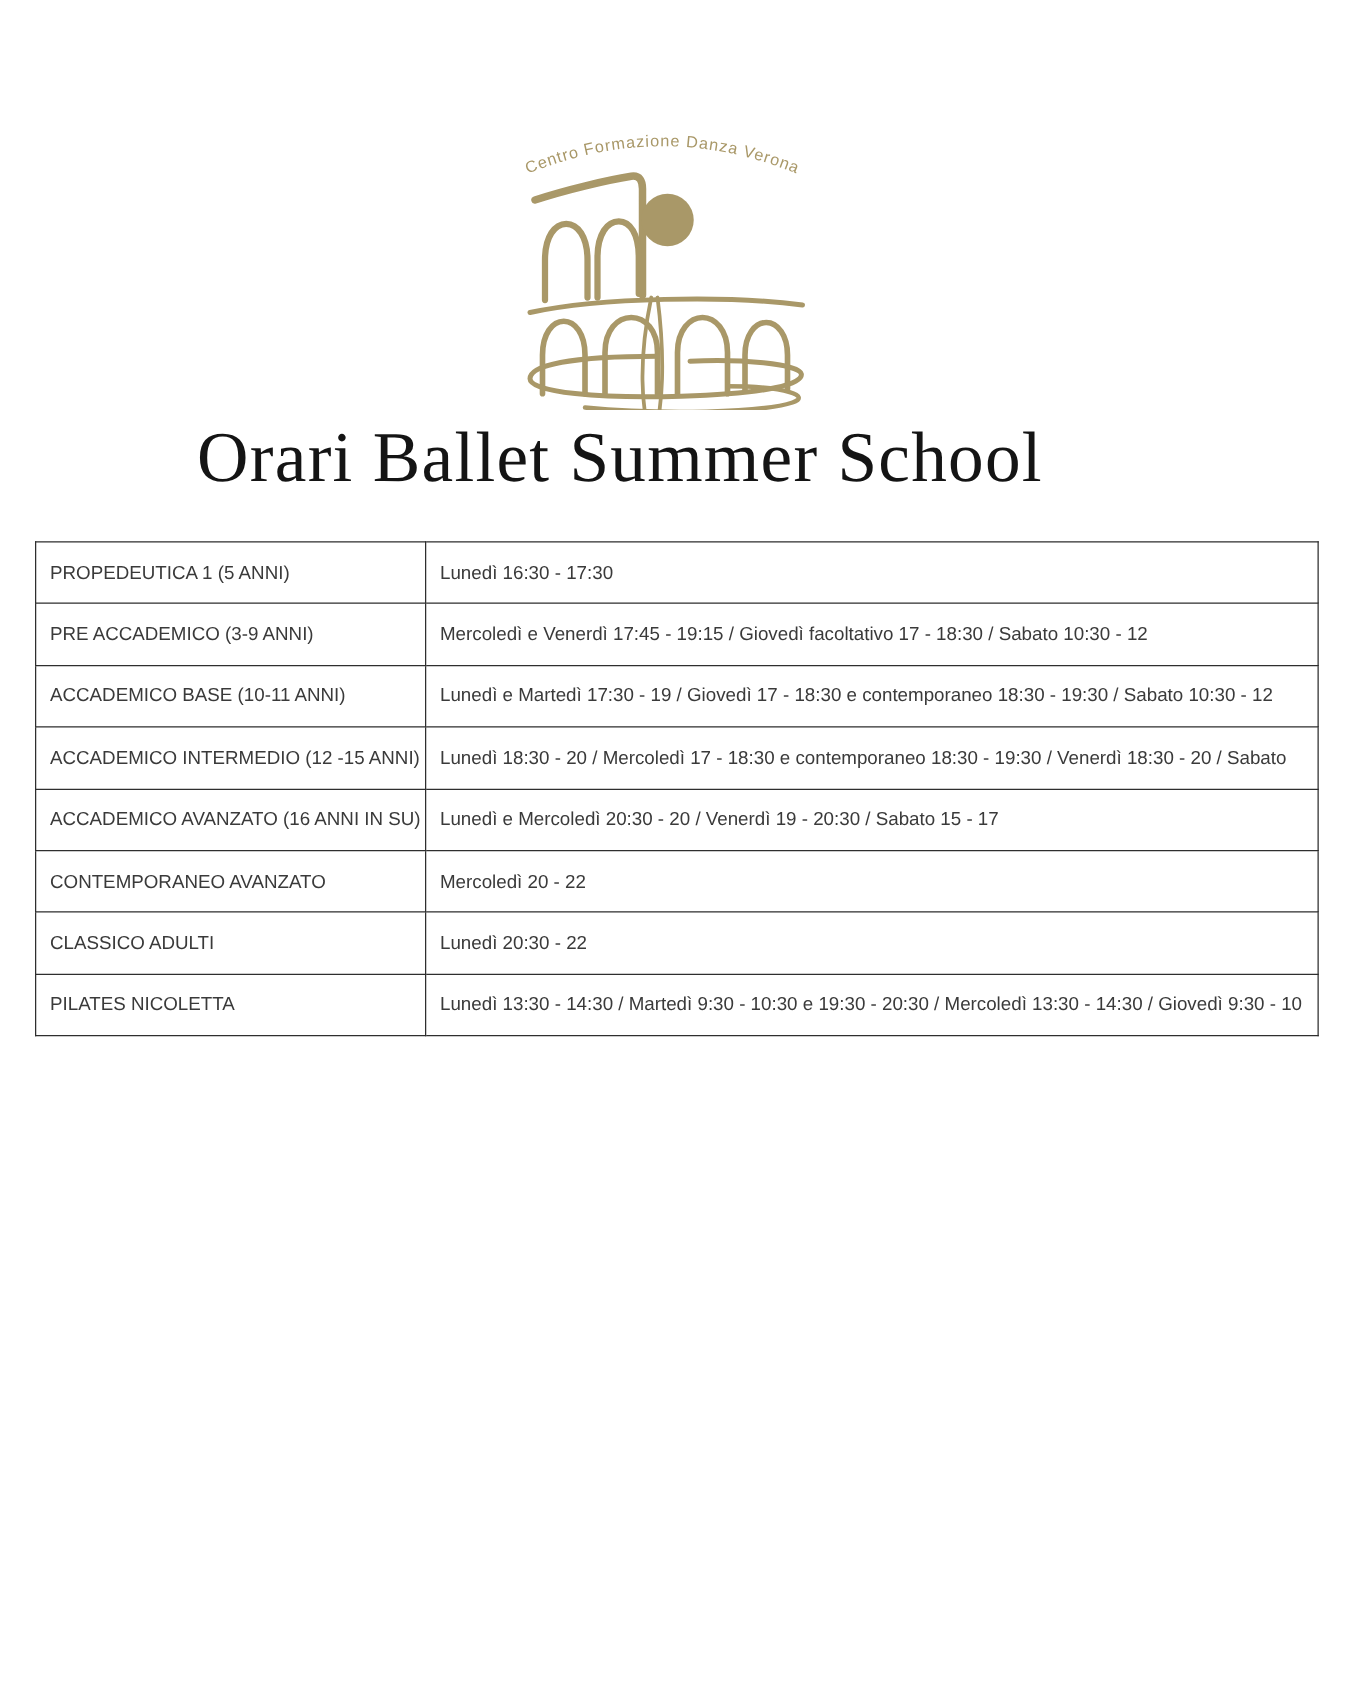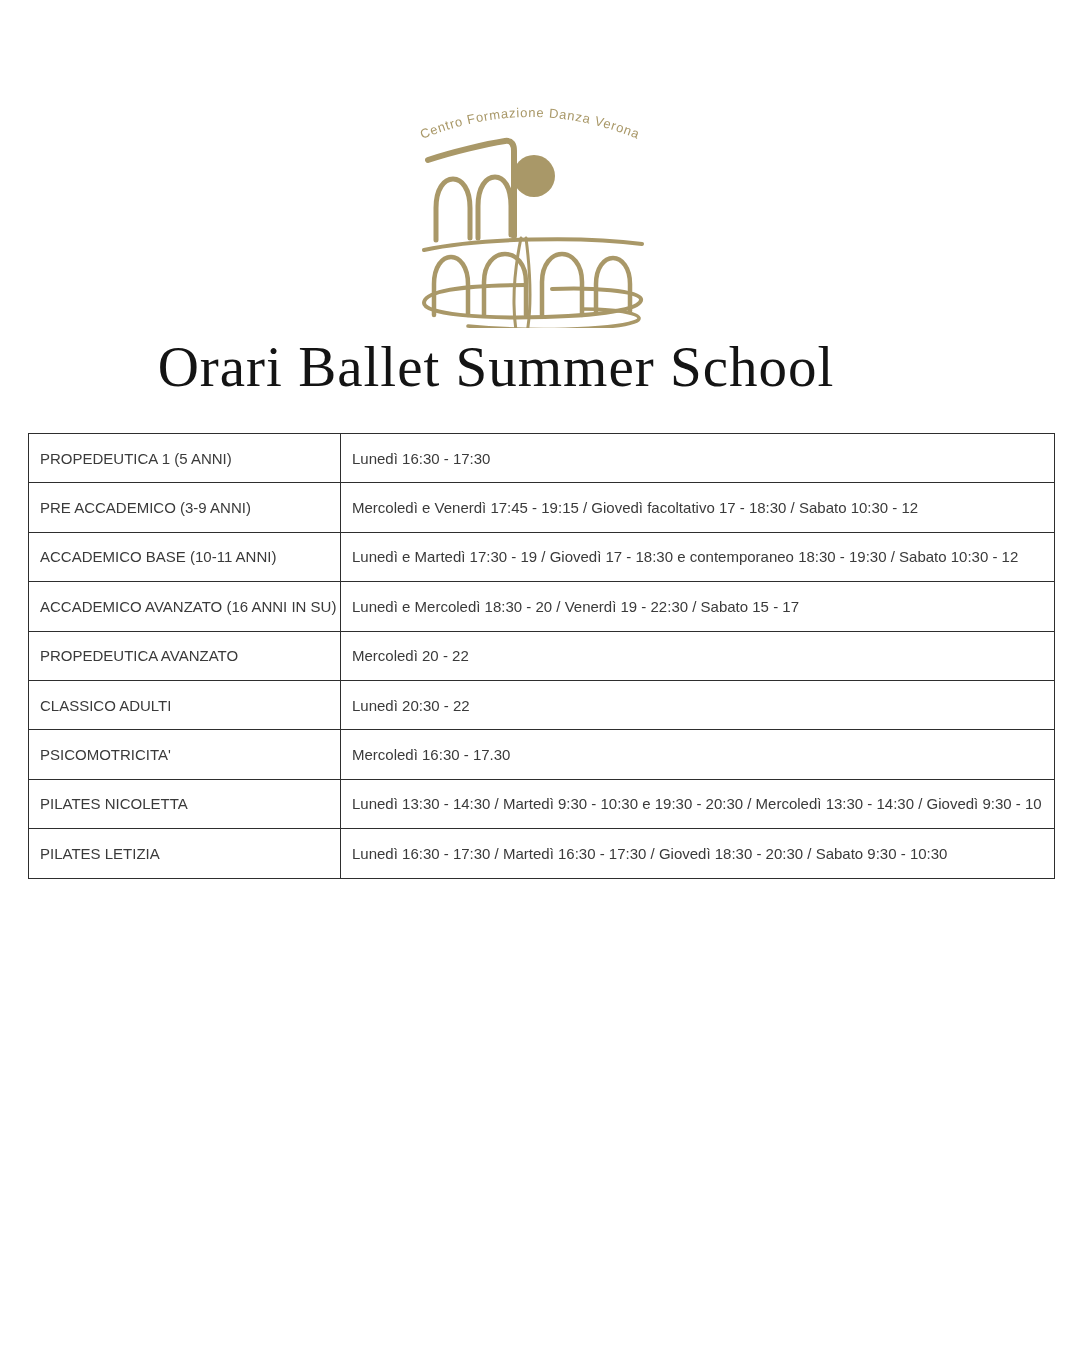--- a/index.html
+++ b/index.html
@@ -106,37 +106,33 @@
     </tr>
     <tr>
       <td>PRE ACCADEMICO (3-9 ANNI)</td>
       <td>Mercoledì e Venerdì 17:45 - 19:15 / Giovedì facoltativo 17 - 18:30 / Sabato 10:30 - 12</td>
     </tr>
     <tr>
       <td>ACCADEMICO BASE (10-11 ANNI)</td>
       <td>Lunedì e Martedì 17:30 - 19 / Giovedì 17 - 18:30 e contemporaneo 18:30 - 19:30 / Sabato 10:30 - 12</td>
     </tr>
     <tr>
-      <td>ACCADEMICO AVANZATO (16 ANNI IN SU)</td>
-      <td>Lunedì e Mercoledì 18:30 - 20 / Venerdì 19 - 22:30 / Sabato 15 - 17</td>
+      <td>ACCADEMICO INTERMEDIO (12 -15 ANNI)</td>
+      <td>Lunedì 18:30 - 20 / Mercoledì 17 - 18:30 e contemporaneo 18:30 - 19:30 / Venerdì 18:30 - 20 / Sabato</td>
     </tr>
     <tr>
-      <td>PROPEDEUTICA AVANZATO</td>
+      <td>ACCADEMICO AVANZATO (16 ANNI IN SU)</td>
+      <td>Lunedì e Mercoledì 20:30 - 20 / Venerdì 19 - 20:30 / Sabato 15 - 17</td>
+    </tr>
+    <tr>
+      <td>CONTEMPORANEO AVANZATO</td>
       <td>Mercoledì 20 - 22</td>
     </tr>
     <tr>
       <td>CLASSICO ADULTI</td>
       <td>Lunedì 20:30 - 22</td>
     </tr>
     <tr>
-      <td>PSICOMOTRICITA'</td>
-      <td>Mercoledì 16:30 - 17.30</td>
-    </tr>
-    <tr>
       <td>PILATES NICOLETTA</td>
       <td>Lunedì 13:30 - 14:30 / Martedì 9:30 - 10:30 e 19:30 - 20:30 / Mercoledì 13:30 - 14:30 / Giovedì 9:30 - 10</td>
-    </tr>
-    <tr>
-      <td>PILATES LETIZIA</td>
-      <td>Lunedì 16:30 - 17:30 / Martedì 16:30 - 17:30 / Giovedì 18:30 - 20:30 / Sabato 9:30 - 10:30</td>
     </tr>
   </tbody>
 </table>
 
 </body></html>

